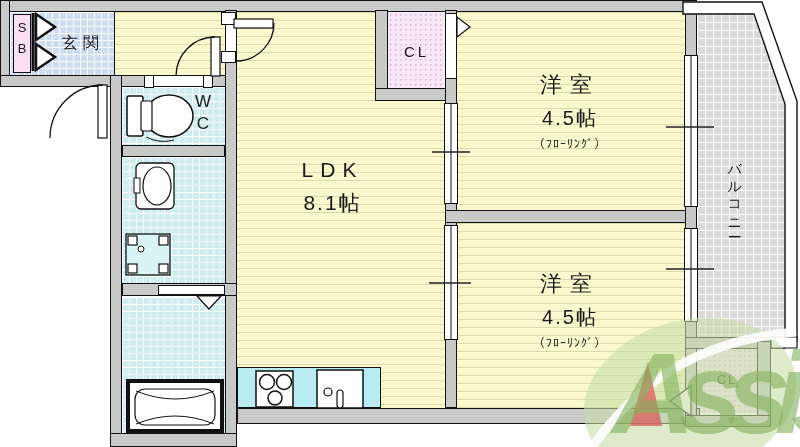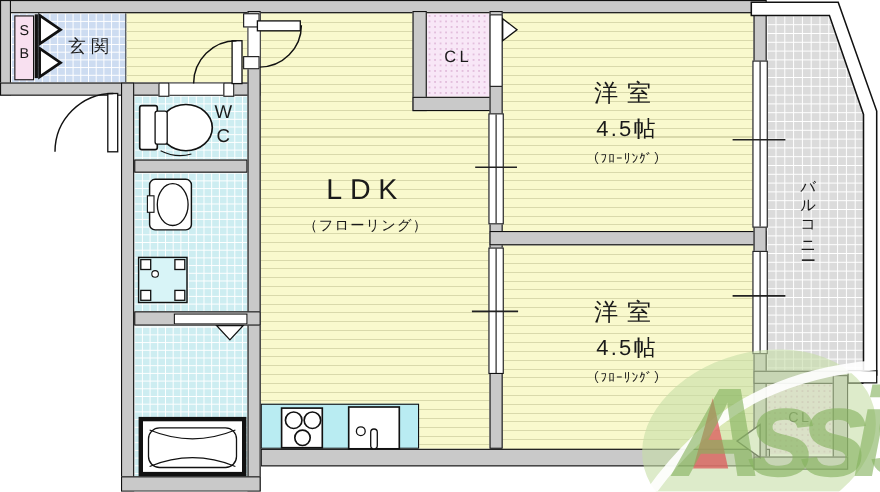--- a/index.html
+++ b/index.html
@@ -157,22 +157,22 @@
       <rect x="337" y="390" width="6" height="18" rx="3" fill="#fff" stroke="#111" stroke-width="1.2"></rect>
     </g>
   </svg>
 
   <div class="lbl brk" style="left:14px;top:17px;width:16px;font-size:13px;line-height:1.65;">SB</div>
   <div class="lbl" style="left:50px;top:33px;width:66px;font-size:16px;letter-spacing:5px;">玄関</div>
   <div class="lbl brk" style="left:192px;top:91px;width:22px;font-size:17px;line-height:1.3;">WC</div>
   <div class="lbl" style="left:139px;top:187px;width:88px;font-size:14px;letter-spacing:3px;line-height:1.45;">
   </div>
   <div class="lbl" style="left:245px;top:156px;width:175px;">
-    <div style="font-size:26px;letter-spacing:7px;">LDK</div>
-    <div style="font-size:13px;letter-spacing:1px;margin-top:7px;">（フローリング）</div>
+    <div style="font-size:21px;letter-spacing:7px;">LDK</div>
+    <div style="font-size:21px;letter-spacing:2px;margin-top:6px;">8.1帖</div>
   </div>
   <div class="lbl" style="left:388px;top:42px;width:57px;font-size:15px;letter-spacing:3px;">CL</div>
   <div class="lbl" style="left:460px;top:71px;width:220px;">
     <div style="font-size:22px;letter-spacing:8px;">洋室</div>
     <div style="font-size:20px;letter-spacing:2px;margin-top:5px;">4.5帖</div>
     <div style="font-size:12px;letter-spacing:1px;margin-top:6px;">（ﾌﾛｰﾘﾝｸﾞ）</div>
   </div>
   <div class="lbl" style="left:460px;top:270px;width:220px;">
     <div style="font-size:22px;letter-spacing:8px;">洋室</div>
     <div style="font-size:20px;letter-spacing:2px;margin-top:5px;">4.5帖</div>

